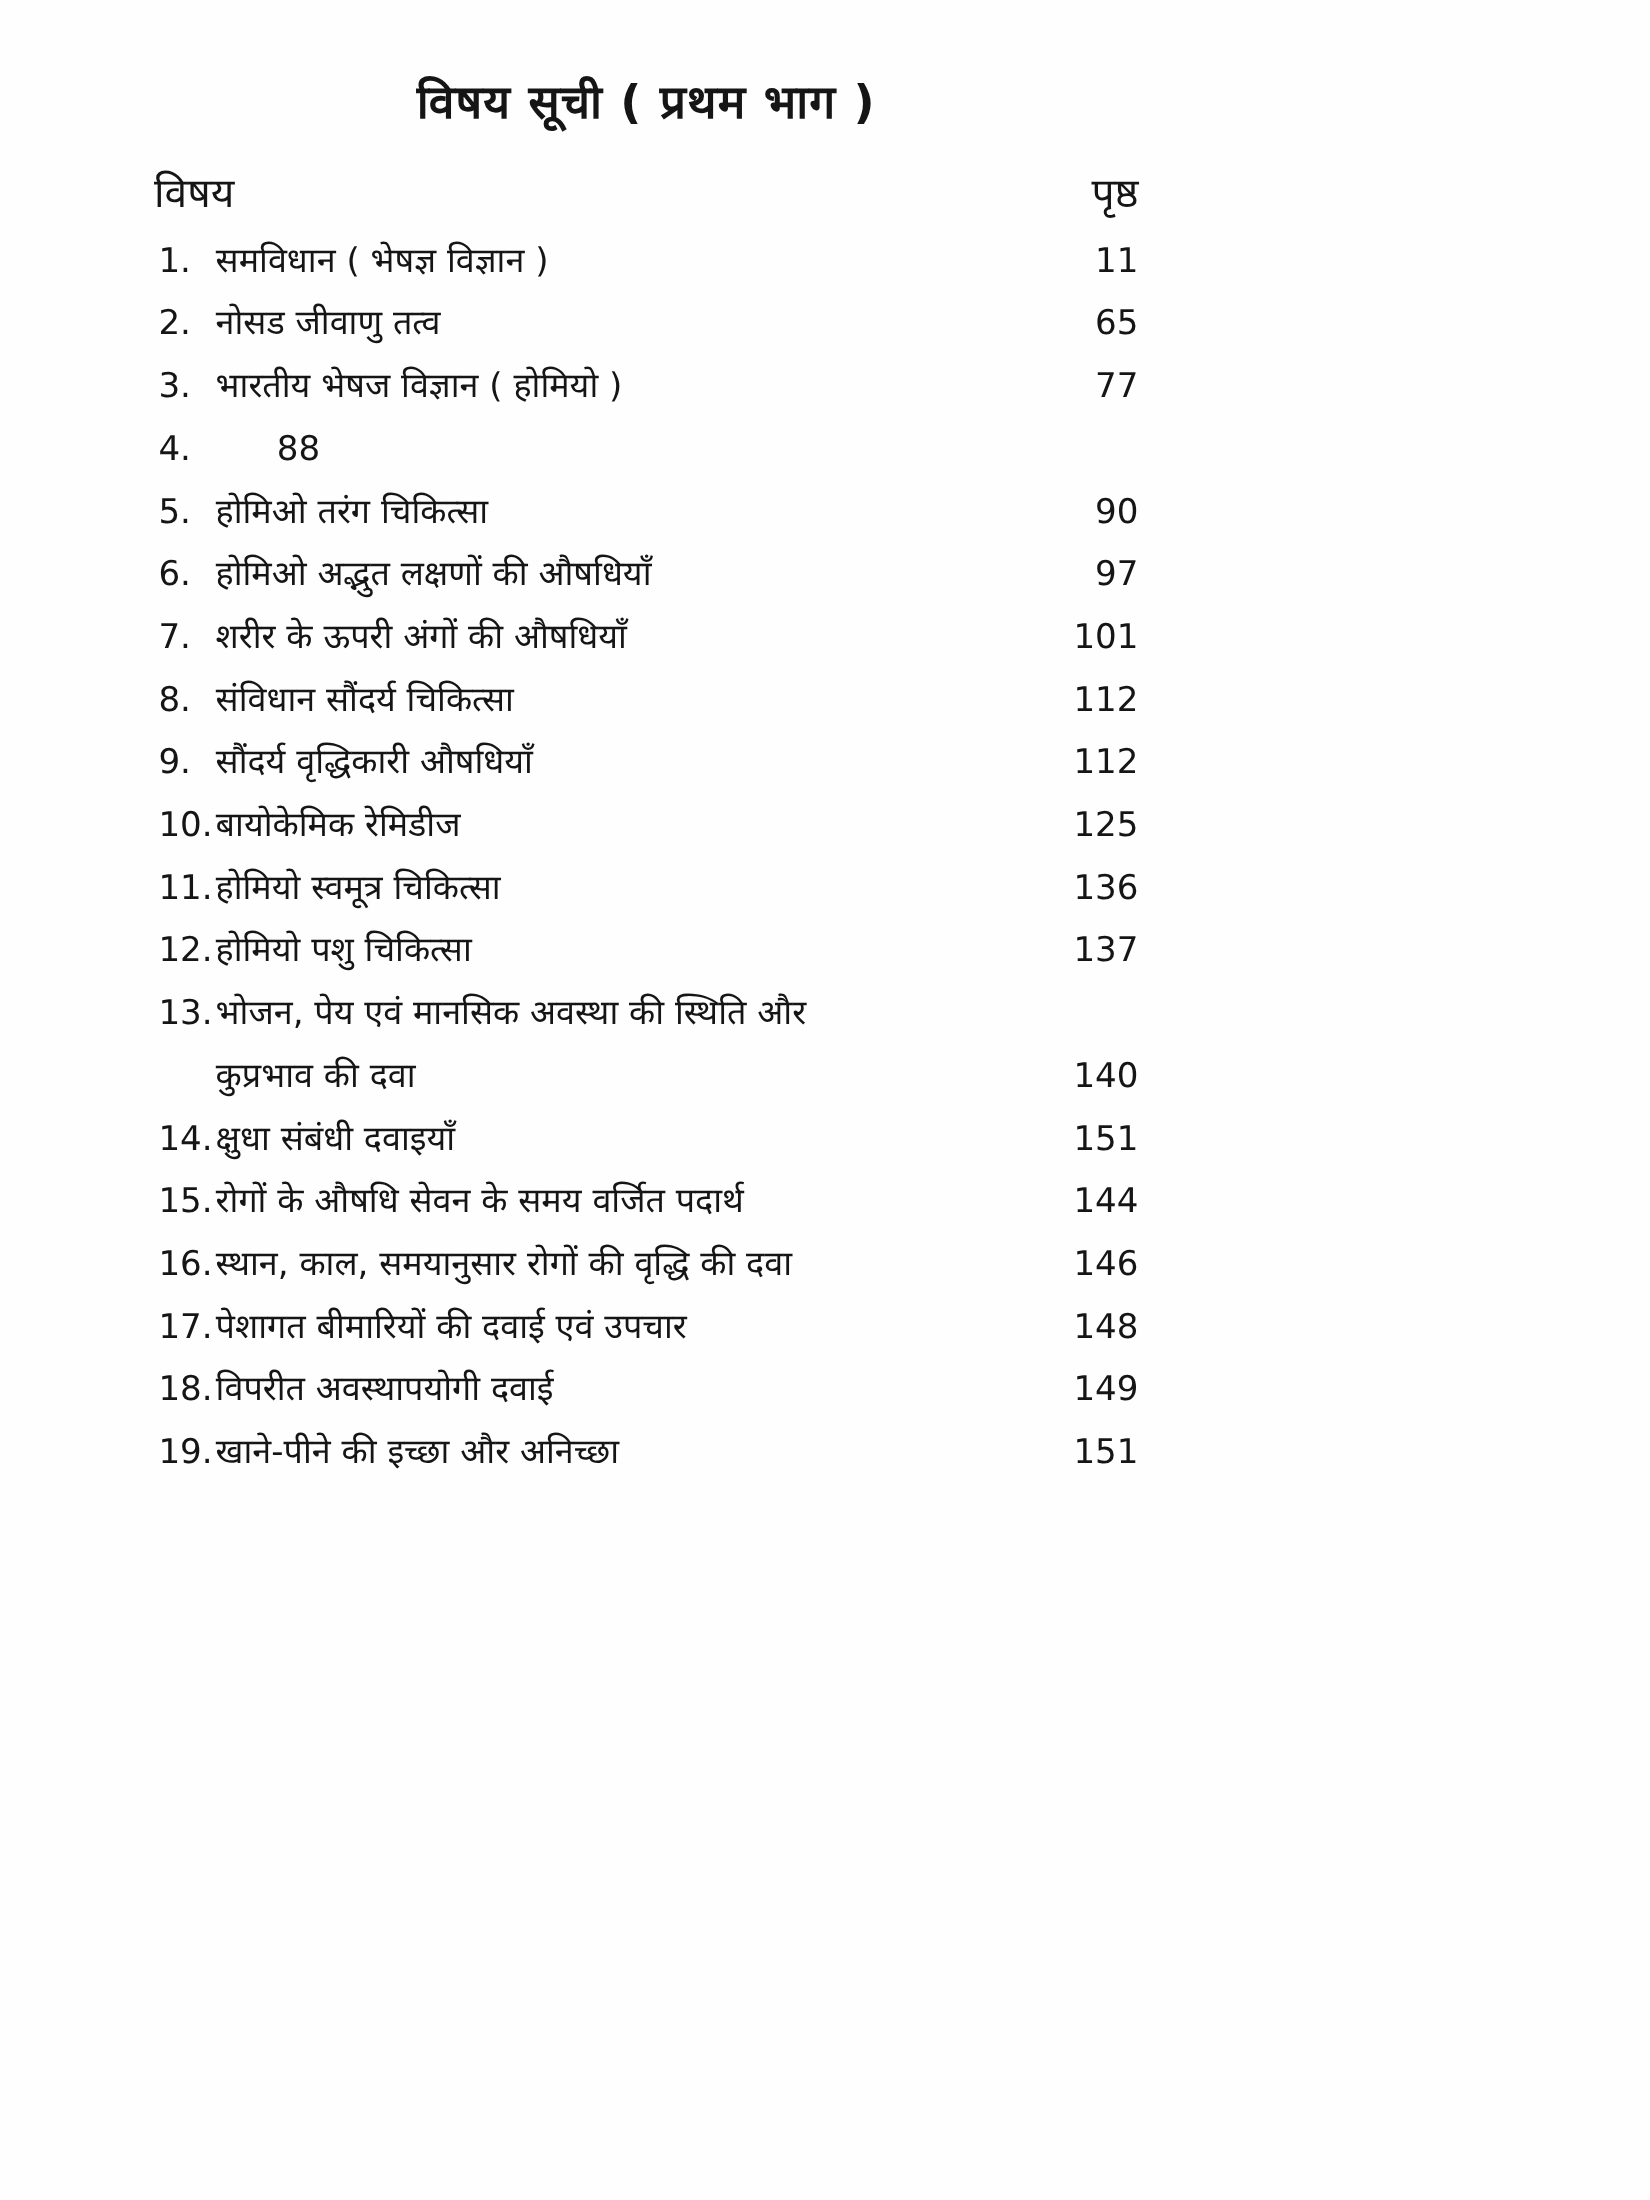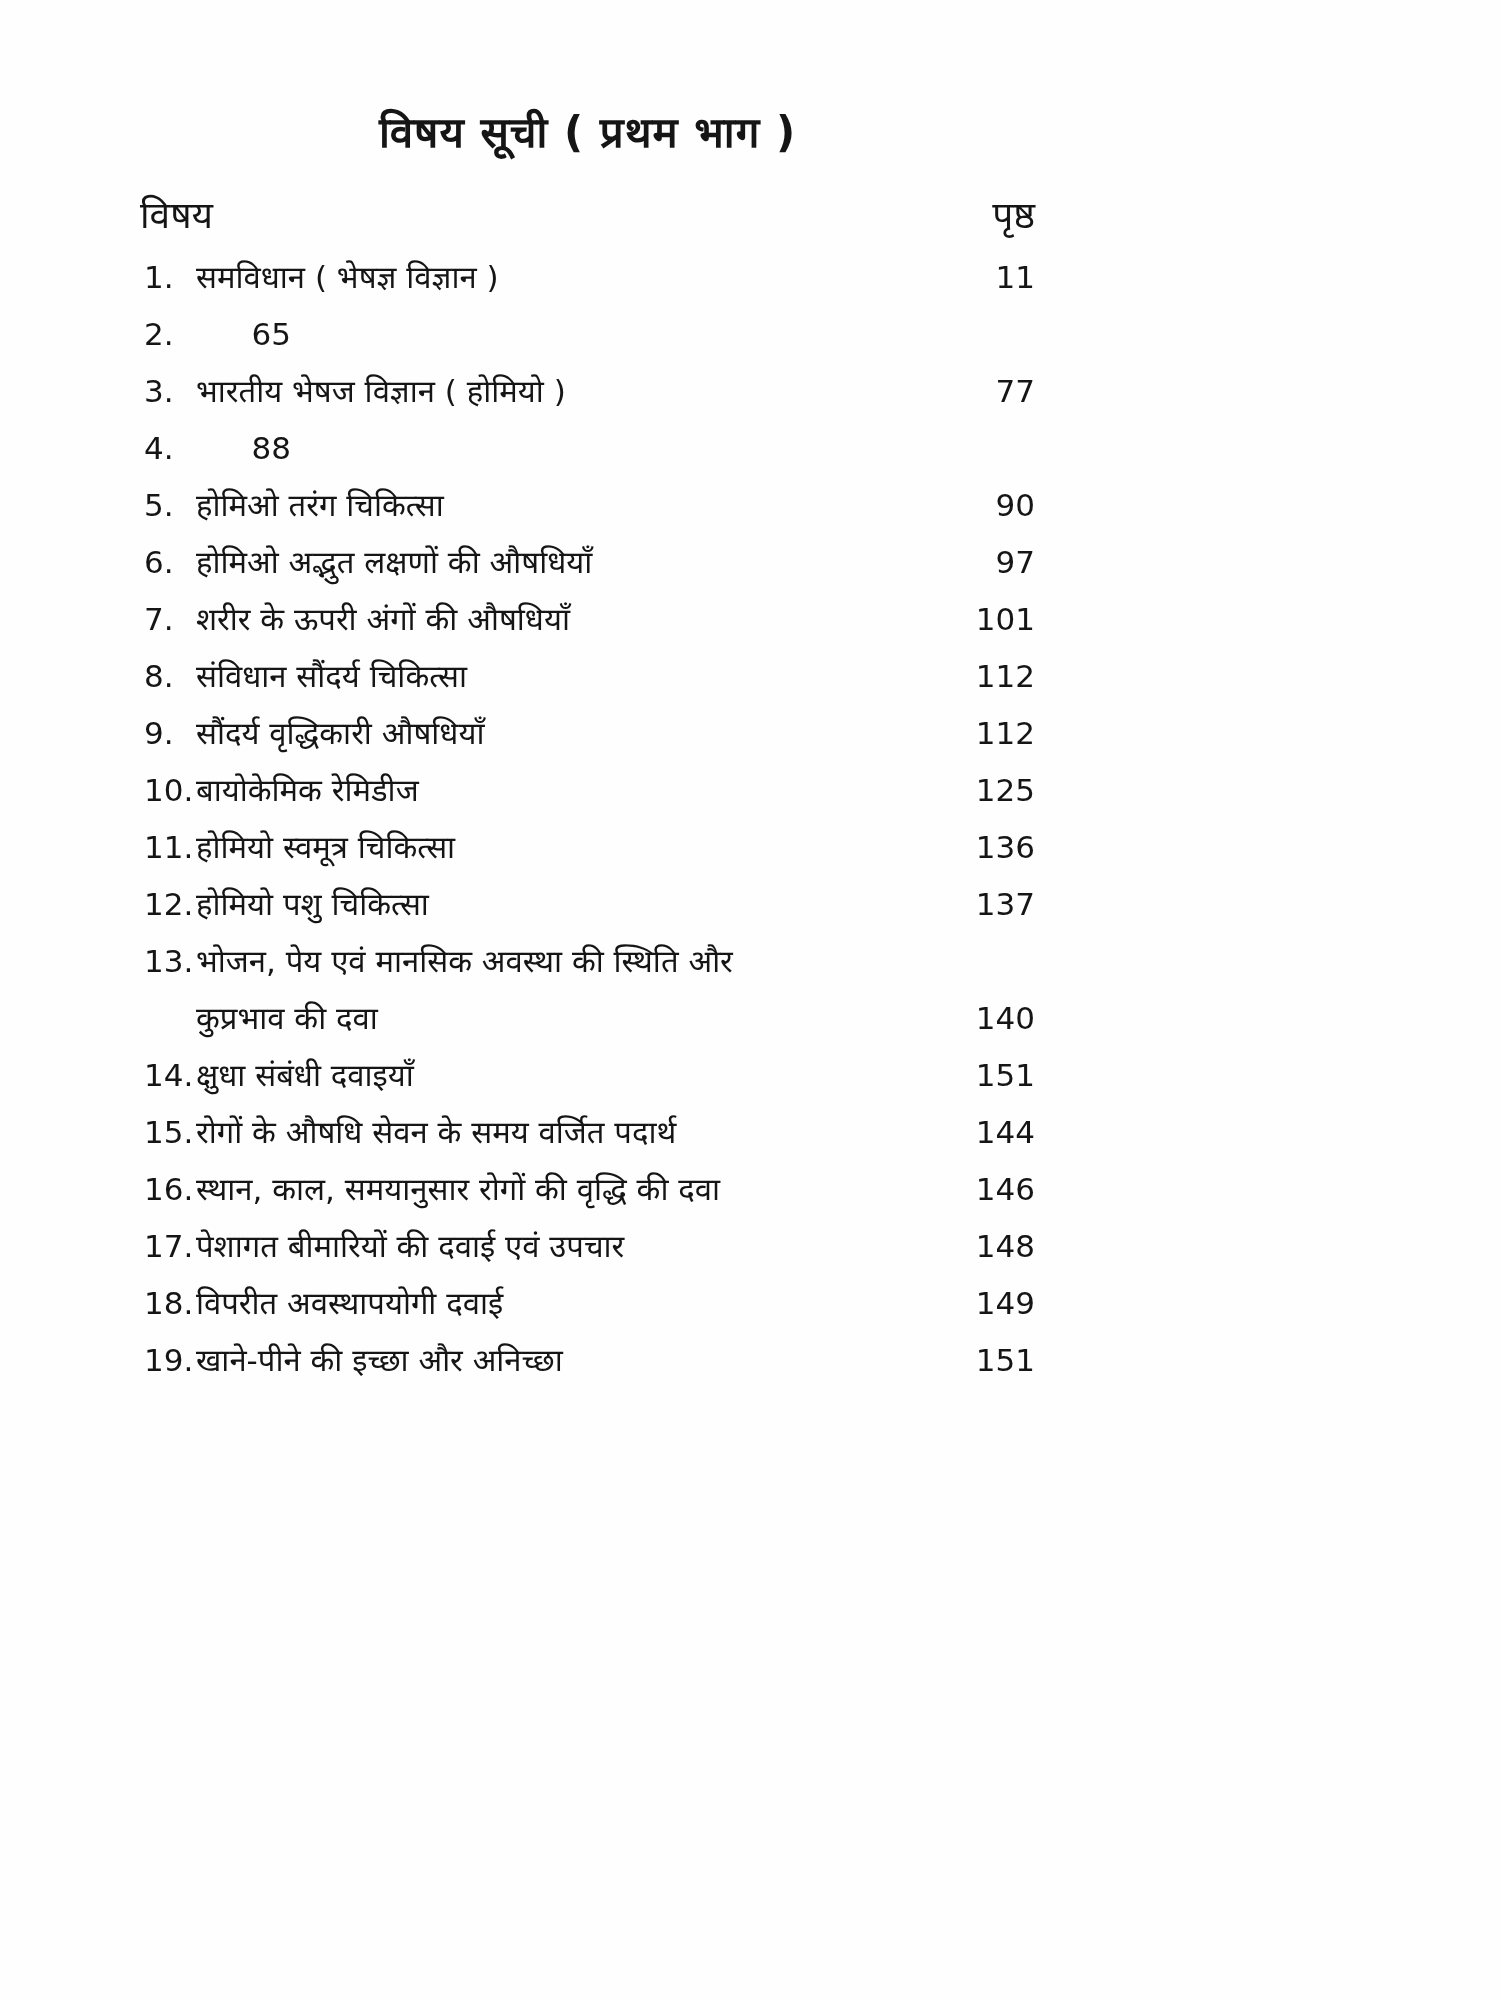--- a/index.html
+++ b/index.html
@@ -7,21 +7,21 @@
     padding: 0;
     background: #e9e9e9;
   }
   .sheet {
     position: relative;
     width: 1500px;
     height: 2000px;
     margin: 0 auto;
     background: #fefefe;
     box-sizing: border-box;
-    padding: 106px 465px 0 140px;
+    padding: 66px 465px 0 140px;
     font-family: "DejaVu Sans", sans-serif;
     color: #151515;
     overflow: hidden;
   }
   .title {
     margin: 0 0 30px 0;
     text-align: center;
     font-size: 42px;
     font-weight: bold;
     letter-spacing: 1px;
@@ -76,20 +76,21 @@
 
   <div class="entries">
   <div class="row">
     <span class="num">1.</span>
     <span class="title-cell">समविधान ( भेषज्ञ विज्ञान )</span>
     <span class="page">11</span>
   </div>
 
   <div class="row">
     <span class="num">2.</span>
+    <span class="title-cell">नोसड जीवाणु तत्व</span>
     <span class="page">65</span>
   </div>
 
   <div class="row">
     <span class="num">3.</span>
     <span class="title-cell">भारतीय भेषज विज्ञान ( होमियो )</span>
     <span class="page">77</span>
   </div>
 
   <div class="row">

